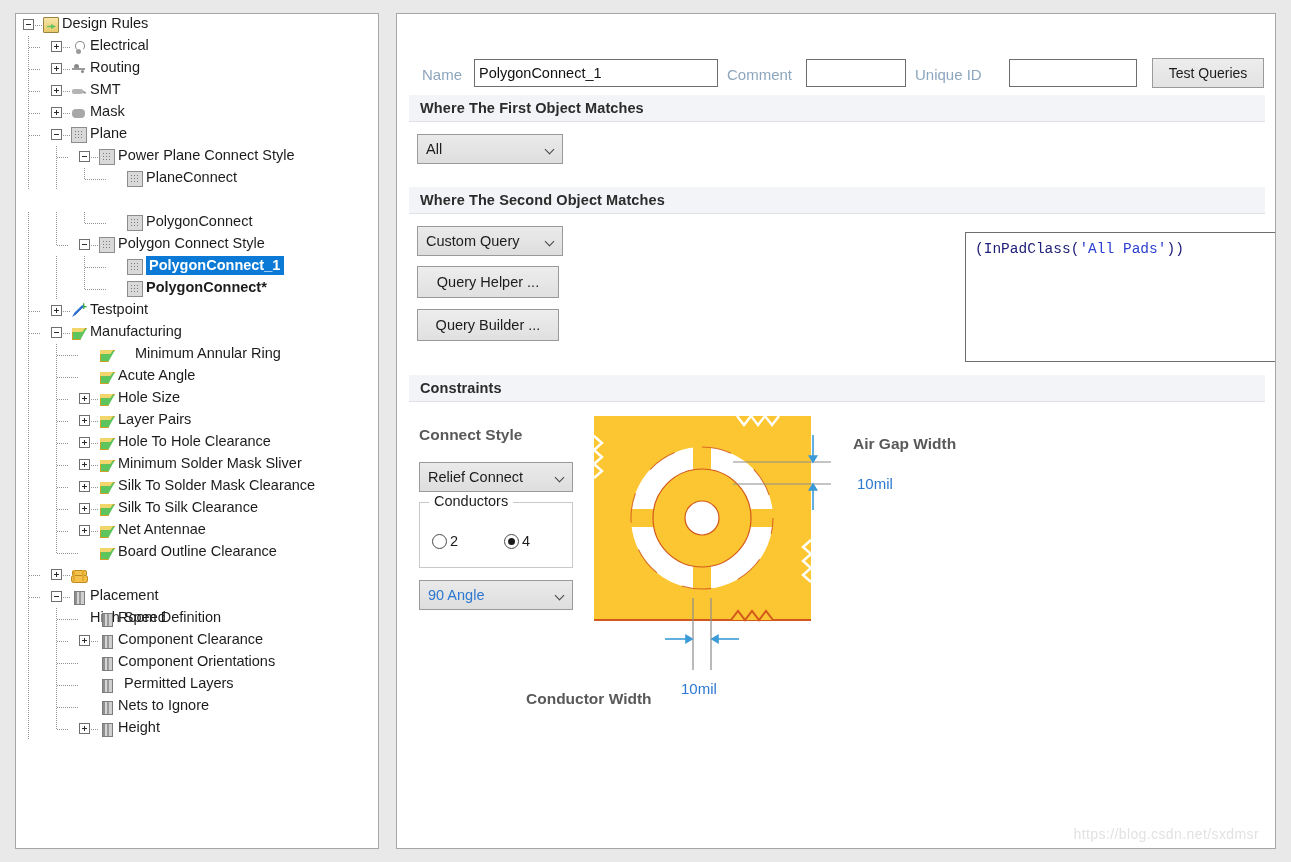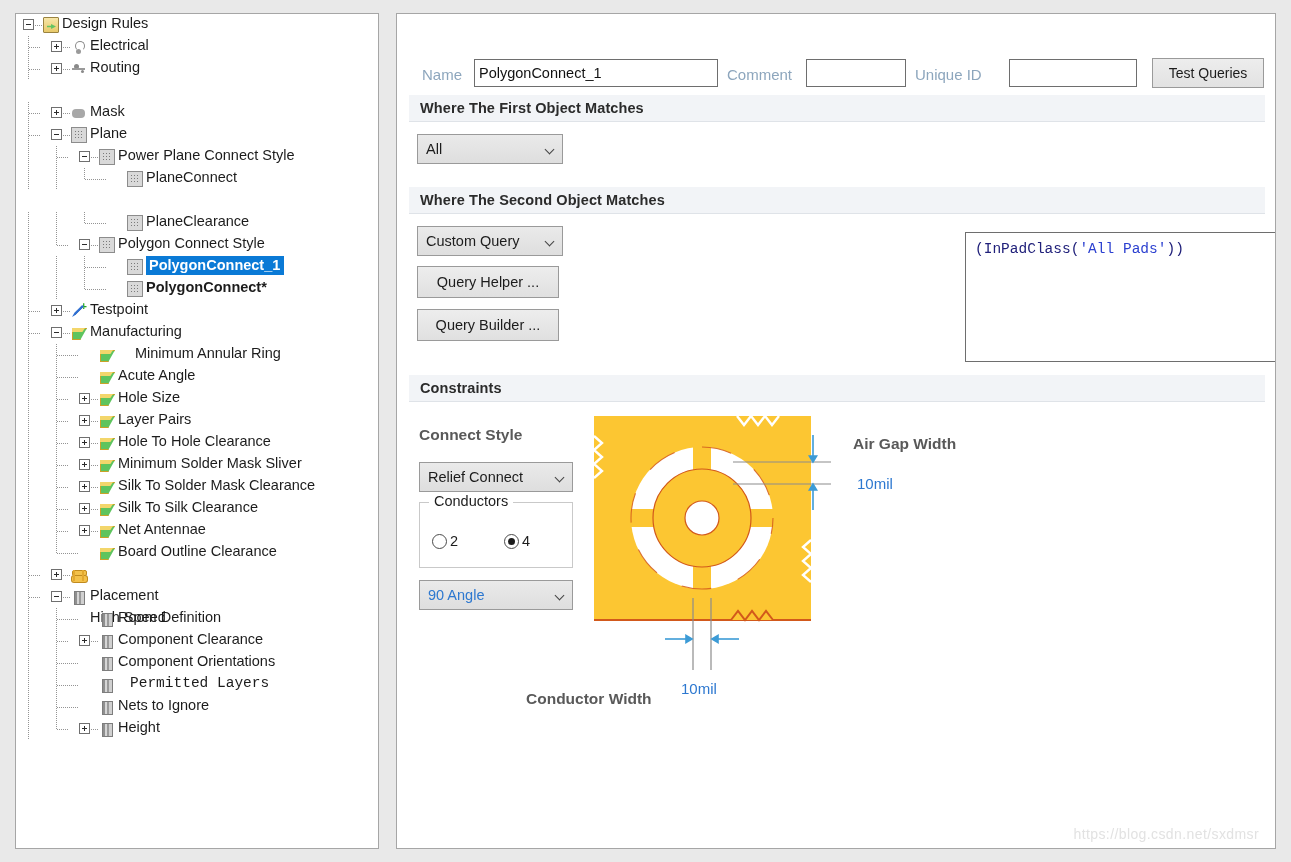--- a/index.html
+++ b/index.html
@@ -215,20 +215,28 @@
           <div class="tlabel" style="left: 74px;">Electrical</div>
         </div>
         <div class="tnode" style="top: 44px; position: absolute; left: 0px; right: 0px;">
           <div class="guide-v" style="left: 12px;"></div>
           <div class="guide-h" style="left: 13px; width: 12px;"></div>
           <div class="expander plus" style="left: 35px;"></div>
           <div class="guide-h" style="left: 47px; width: 8px;"></div>
           <div class="ticon ic-route" style="left: 55px;"></div>
           <div class="tlabel" style="left: 74px;">Routing</div>
         </div>
+        <div class="tnode" style="top: 66px; position: absolute; left: 0px; right: 0px;">
+          <div class="guide-v" style="left: 12px;"></div>
+          <div class="guide-h" style="left: 13px; width: 12px;"></div>
+          <div class="expander plus" style="left: 35px;"></div>
+          <div class="guide-h" style="left: 47px; width: 8px;"></div>
+          <div class="ticon ic-smt" style="left: 55px;"></div>
+          <div class="tlabel" style="left: 74px;">SMT</div>
+        </div>
         <div class="tnode" style="top: 88px; position: absolute; left: 0px; right: 0px;">
           <div class="guide-v" style="left: 12px;"></div>
           <div class="guide-h" style="left: 13px; width: 12px;"></div>
           <div class="expander plus" style="left: 35px;"></div>
           <div class="guide-h" style="left: 47px; width: 8px;"></div>
           <div class="ticon ic-mask" style="left: 55px;"></div>
           <div class="tlabel" style="left: 74px;">Mask</div>
         </div>
         <div class="tnode" style="top: 110px; position: absolute; left: 0px; right: 0px;">
           <div class="guide-v" style="left: 12px;"></div>
@@ -254,21 +262,21 @@
           <div class="guide-h" style="left: 69px; width: 22px;"></div>
           <div class="ticon ic-plane" style="left: 111px;"></div>
           <div class="tlabel" style="left: 130px;">PlaneConnect</div>
         </div>
         <div class="tnode" style="top: 198px; position: absolute; left: 0px; right: 0px;">
           <div class="guide-v" style="left: 12px;"></div>
           <div class="guide-v" style="left: 40px;"></div>
           <div class="guide-v" style="left: 68px; bottom: 11px;"></div>
           <div class="guide-h" style="left: 69px; width: 22px;"></div>
           <div class="ticon ic-plane" style="left: 111px;"></div>
-          <div class="tlabel" style="left: 130px;">PlaneClearance</div>
+          <div class="tlabel" style="left: 130px;">PolygonConnect</div>
         </div>
         <div class="tnode" style="top: 220px; position: absolute; left: 0px; right: 0px;">
           <div class="guide-v" style="left: 12px;"></div>
           <div class="guide-v" style="left: 40px; bottom: 11px;"></div>
           <div class="guide-h" style="left: 41px; width: 12px;"></div>
           <div class="expander" style="left: 63px;"></div>
           <div class="guide-h" style="left: 75px; width: 8px;"></div>
           <div class="ticon ic-plane" style="left: 83px;"></div>
           <div class="tlabel" style="left: 102px;">Polygon Connect Style</div>
         </div>
@@ -425,21 +433,21 @@
           <div class="guide-v" style="left: 40px;"></div>
           <div class="guide-h" style="left: 41px; width: 22px;"></div>
           <div class="ticon ic-place" style="left: 83px;"></div>
           <div class="tlabel" style="left: 102px;">Component Orientations</div>
         </div>
         <div class="tnode" style="top: 660px; position: absolute; left: 0px; right: 0px;">
           <div class="guide-v" style="left: 12px;"></div>
           <div class="guide-v" style="left: 40px;"></div>
           <div class="guide-h" style="left: 41px; width: 22px;"></div>
           <div class="ticon ic-place" style="left: 83px;"></div>
-          <div class="tlabel" style="left: 114px; font-family: Liberation Mono, monospace;">Permitted Layers</div>
+          <div class="tlabel" style="left: 108px;">Permitted Layers</div>
         </div>
         <div class="tnode" style="top: 682px; position: absolute; left: 0px; right: 0px;">
           <div class="guide-v" style="left: 12px;"></div>
           <div class="guide-v" style="left: 40px;"></div>
           <div class="guide-h" style="left: 41px; width: 22px;"></div>
           <div class="ticon ic-place" style="left: 83px;"></div>
           <div class="tlabel" style="left: 102px;">Nets to Ignore</div>
         </div>
         <div class="tnode" style="top: 704px; position: absolute; left: 0px; right: 0px;">
           <div class="guide-v" style="left: 12px;"></div>

